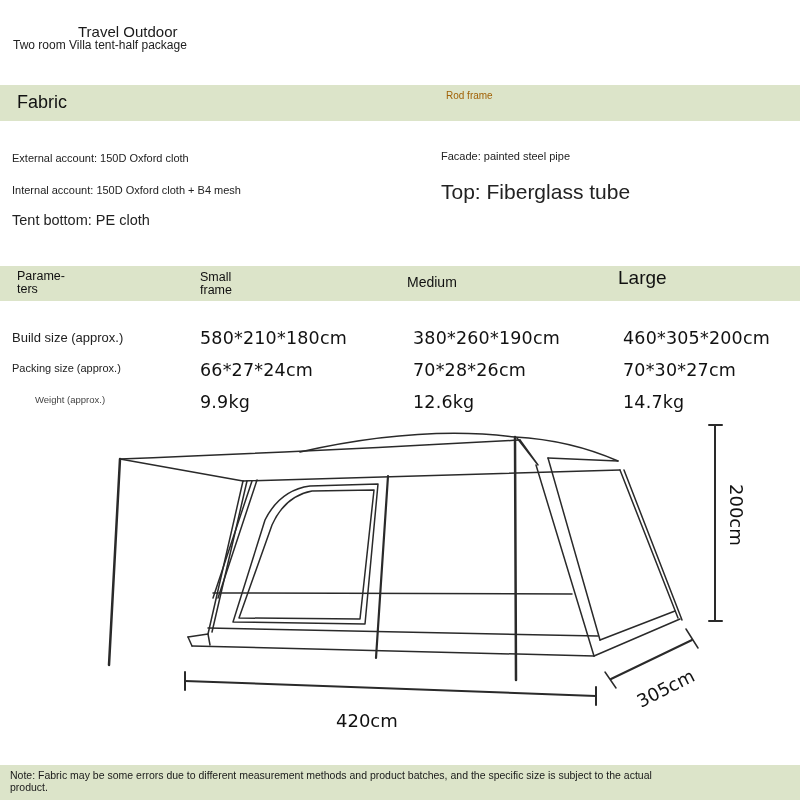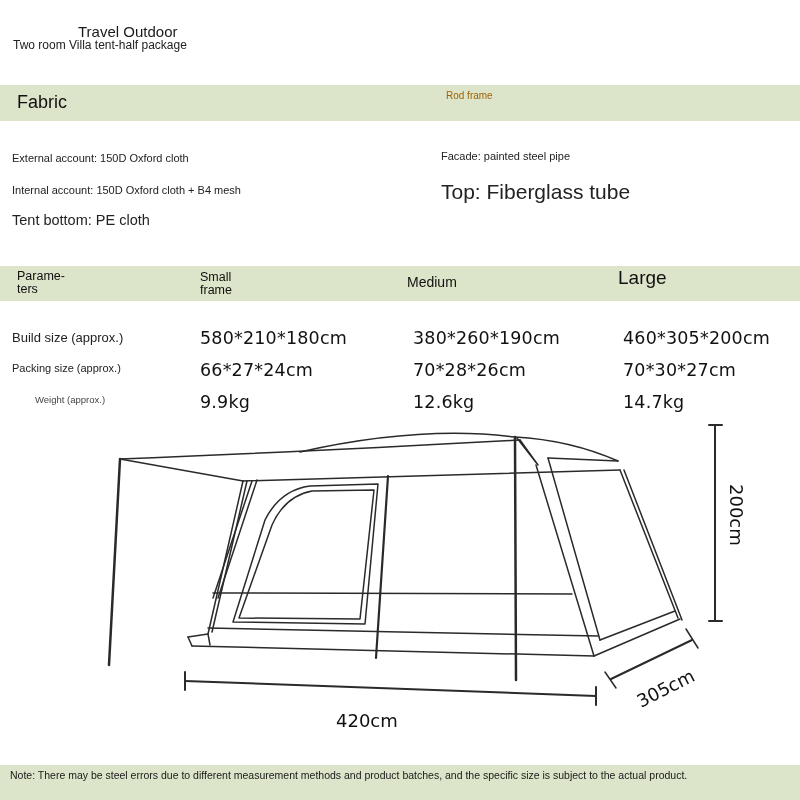--- a/index.html
+++ b/index.html
@@ -158,13 +158,13 @@
     <line x1="596" y1="687" x2="596" y2="705" stroke-width="2"></line>
   </svg>
   <svg width="800" height="800" viewBox="0 0 800 800">
     <text class="dim-text" x="336" y="727">420cm</text>
     <text class="dim-text" x="0" y="0" transform="translate(641,708) rotate(-27)">305cm</text>
     <text class="dim-text" x="0" y="0" transform="translate(730,484) rotate(90)">200cm</text>
   </svg>
 </div>
 
 <div class="band band-note"></div>
-<div class="abs note">Note: There may be steel errors due to different measurement methods and product batches, and the specific size is subject to the actual product.</div>
+<div class="abs note">Note: Fabric may be some errors due to different measurement methods and product batches, and the specific size is subject to the actual product.</div>
 
 </body></html>

